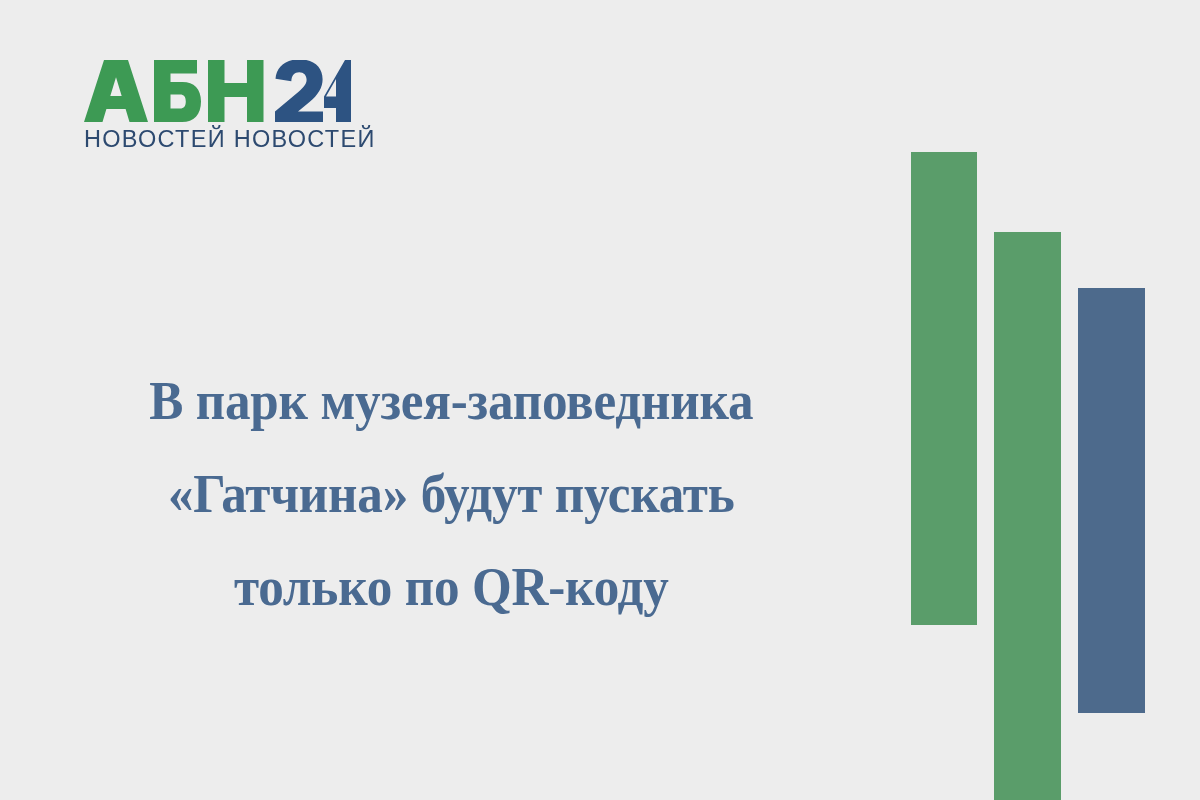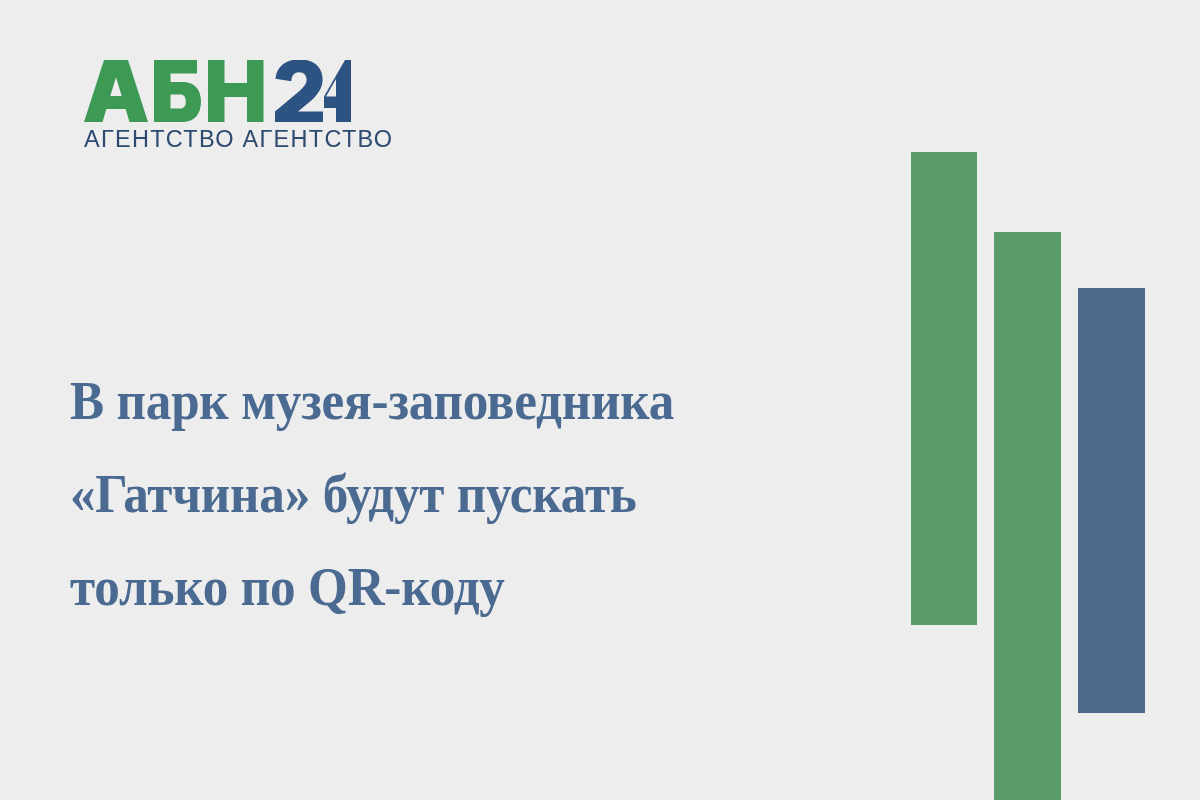--- a/index.html
+++ b/index.html
@@ -110,22 +110,22 @@
                               C229.4 -0.7 238.6 6.8 238.6 19.2
                               C238.6 27.6 234.3 34.6 225.2 42.2 L214 51.5 H239 V62 H191 V51.6
                               L214.6 31.8 C220.3 26.9 222.6 23.6 222.6 19.8
                               C222.6 15.3 219.7 12.3 215.2 12.3
                               C210.5 12.3 207.6 15.5 207.3 21.2 Z"></path>
 
       <path fill="#2d5382" d="M243 38.6 L268.5 0 H268 V0 H284 V38.6 H268 Z" opacity="0"></path>
       <path fill="#2d5382" d="M268 0 V62 H253 V48 H241 V36.5 L262 0 Z
                               M253 36.5 V19 L243 36.5 Z" transform="translate(-1,0)"></path>
     </svg>
-    <span id="logo-tagline">АГЕНТСТВО АГЕНТСТВО</span>
+    <span id="logo-tagline">НОВОСТЕЙ НОВОСТЕЙ</span>
   </div>
 
-  <h1 id="headline" style="color: rgb(74, 106, 145);">
+  <h1 id="headline" style="color: rgb(74, 106, 145); text-align: center;">
     <span class="hl-line" style="color: rgb(74, 106, 145);">В парк музея-заповедника</span>
     <span class="hl-line" style="color: rgb(74, 106, 145);">«Гатчина» будут пускать</span>
     <span class="hl-line" style="color: rgb(74, 106, 145);">только по QR-коду</span>
   </h1>
 
 </div>
 
 </body></html>

